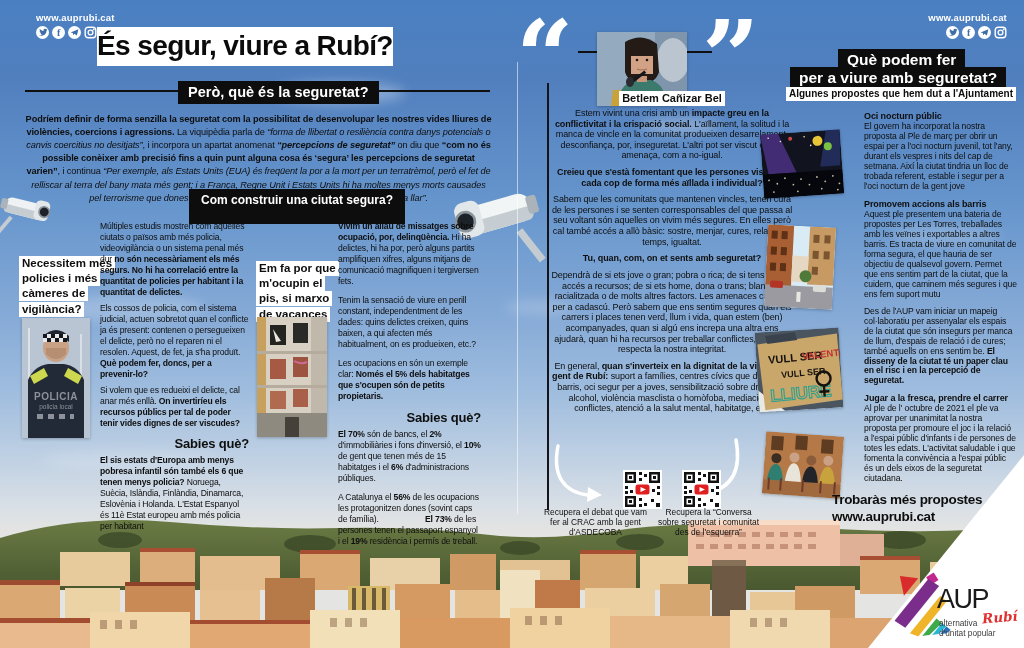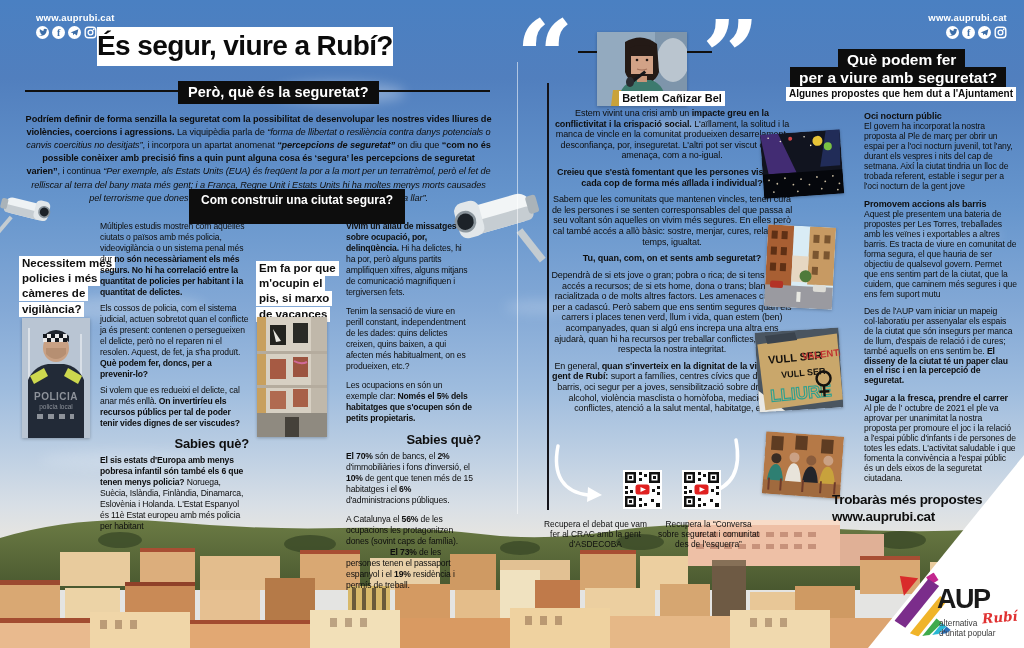--- a/index.html
+++ b/index.html
@@ -29,56 +29,56 @@
   
   .hl{background:#fff;padding:1px 3px 2px;-webkit-box-decoration-break:clone;box-decoration-break:clone;}
   .sidebar-q{position:absolute;left:19px;top:256px;width:96px;font-size:11.5px;font-weight:bold;line-height:1.32;}
   .pullquote{position:absolute;left:256px;top:261px;width:86px;font-size:11.5px;font-weight:bold;line-height:1.32;}
   
   .col{position:absolute;font-size:8.6px;line-height:1.28;letter-spacing:-.15px;}
   .col p{margin:0 0 5px;}
   .col .sabies{font-size:13px;font-weight:bold;margin:7px 0 2px;letter-spacing:-.2px;text-align:right;}
   .col1{left:100px;top:221px;width:149px;}
   .col2{left:338px;top:221px;width:143px;}
-  .col2 p{margin:0 8px 8px;}
+  .col2 p{margin:0 0 8px;}
   
   .vline-faint{position:absolute;left:517px;top:62px;width:1px;height:452px;background:rgba(255,255,255,.55);}
   .vline-black{position:absolute;left:547px;top:83px;width:1.5px;height:427px;background:#14141a;}
   
   .quote{position:absolute;font-family:"DejaVu Serif",serif;font-weight:bold;font-size:100px;
     color:#fff;line-height:1;height:70px;}
   .q-open{left:516px;top:6px;}
   .q-close{left:702px;top:6px;}
   .q-hline{position:absolute;left:578px;top:51px;width:134px;height:1.5px;background:#101010;}
   .interview{position:absolute;left:550px;top:108px;width:244px;text-align:center;
     font-size:9px;line-height:1.18;letter-spacing:-.1px;}
   .interview p{margin:0 0 6px;}
   .interview .q{font-weight:bold;}
   .iv-name{position:absolute;left:552px;top:88px;width:240px;text-align:center;line-height:1.18;}
   .iv-name span{font-size:11px;font-weight:bold;}
   .qr-row{position:absolute;left:552px;top:470px;width:240px;display:flex;justify-content:center;gap:20px;}
   .qr{width:39px;height:39px;}
   .qr-captions{position:absolute;left:544px;top:507px;width:216px;display:flex;gap:10px;
     font-size:8.4px;line-height:1.2;text-align:center;}
-  .qr-captions div{flex:1;margin-top:12px;}
+  .qr-captions div{flex:1;}
   
   .band.r1{left:838px;top:49px;font-size:15.5px;padding:2px 9px 3px;}
   .band.r2{left:790px;top:67px;font-size:15.5px;padding:2px 9px 3px;}
   .prop-sub{position:absolute;left:786px;top:88px;font-size:10px;font-weight:bold;}
   .props{position:absolute;left:864px;top:111px;width:153px;font-size:8.6px;line-height:1.16;letter-spacing:-.1px;}
   .props .item{margin-bottom:7px;}
   .props .ititle{font-weight:bold;font-size:9px;line-height:1.12;margin-bottom:1px;}
   .props .footer{margin-left:-32px;margin-top:8px;font-weight:bold;font-size:13.5px;line-height:1.25;letter-spacing:-.3px;}
   
   .photo{position:absolute;box-shadow:0 1px 3px rgba(0,0,0,.25);}
   
   .wedge{position:absolute;left:855px;top:450px;width:169px;height:198px;background:#fff;
     clip-path:polygon(100% 2.5%,100% 100%,7.7% 100%);}
   .aup-star{position:absolute;left:893px;top:574px;width:56px;height:62px;transform:rotate(-6deg);}
-  .aup-txt{position:absolute;left:937px;top:584px;font-size:27px;font-weight:bold;letter-spacing:-1.5px;color:#1a1a1a;}
+  .aup-txt{position:absolute;left:937px;top:584px;font-size:27px;font-weight:normal;letter-spacing:-1.5px;color:#1a1a1a;}
   .aup-rubi{position:absolute;left:982px;top:609px;font-family:"DejaVu Serif",serif;
     font-style:italic;font-weight:bold;font-size:13.5px;color:#e03131;transform:rotate(-5deg);}
   .aup-tag{position:absolute;left:939px;top:619px;font-size:8.3px;color:#3c3c3c;line-height:1.18;}
 </style>
 </head>
 <body>
 
 <div class="poster">
 
   <div class="cloud" style="left:275px;top:82px;width:130px;height:22px;"></div>

